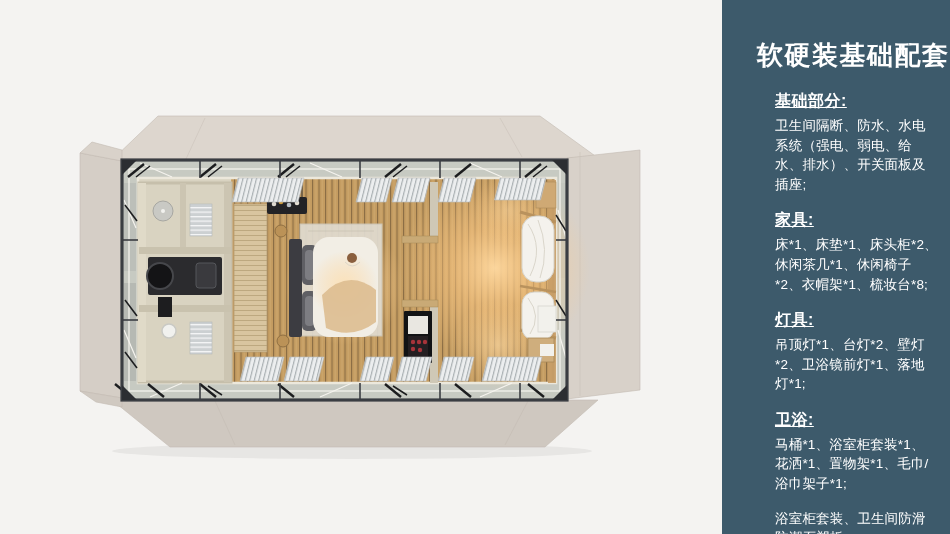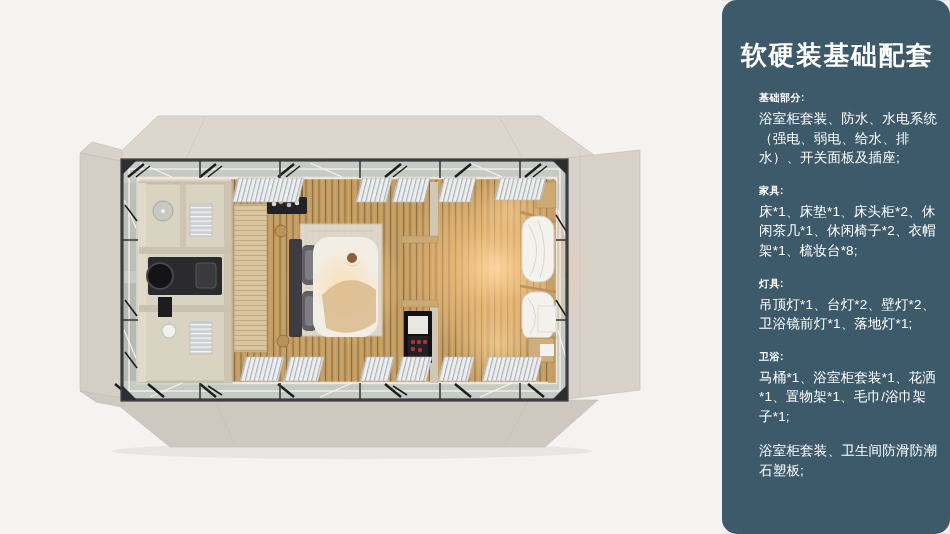--- a/index.html
+++ b/index.html
@@ -7,28 +7,28 @@
     width:950px;height:534px;overflow:hidden;
     background:#f4f3f1;
     font-family:"Liberation Sans","DejaVu Sans",sans-serif;
   }
   .stage{position:relative;width:950px;height:534px;outline:1px solid #e6e5e3;outline-offset:-1px;}
   .render-area{position:absolute;left:0;top:0;width:722px;height:534px;}
   .render-area svg{display:block;}
   .panel{
     position:absolute;left:722px;top:0;width:228px;height:534px;
     background:var(--panel-bg,#3d5a6b);color:#ffffff;
-    box-sizing:border-box;padding:40px 12px 0 19px;border-radius:15px;
+    box-sizing:border-box;padding:40px 12px 0 35px;
   }
   .panel h1{
     margin:0 0 20px 0;font-size:26px;font-weight:700;letter-spacing:1.5px;line-height:1.2;
     white-space:nowrap;
   }
   .sec{margin:0 0 15px 18px;}
-  .sec h2{margin:16px 0 4px 0;font-size:10px;font-weight:700;letter-spacing:.5px;}
+  .sec h2{margin:16px 0 4px 0;font-size:16px;font-weight:700;letter-spacing:.5px;text-decoration:underline;}
   .sec p{margin:0;font-size:13.5px;line-height:1.45;letter-spacing:.2px;}
 </style>
 </head>
 <body>
 
 <div class="stage">
 
   <div class="render-area">
     <svg width="722" height="534" viewBox="0 0 722 534" xmlns="http://www.w3.org/2000/svg">
       <defs>
@@ -287,21 +287,21 @@
           <path d="M567,400 l0,-15 l-15,15 z"></path>
       </g>
     </svg>
   </div>
 
   <aside class="panel">
     <h1>软硬装基础配套</h1>
 
     <section class="sec">
       <h2>基础部分:</h2>
-      <p>浴室柜套装、防水、水电系统（强电、弱电、给水、排水）、开关面板及插座;</p>
+      <p>卫生间隔断、防水、水电系统（强电、弱电、给水、排水）、开关面板及插座;</p>
     </section>
 
     <section class="sec">
       <h2>家具:</h2>
       <p>床*1、床垫*1、床头柜*2、休闲茶几*1、休闲椅子*2、衣帽架*1、梳妆台*8;</p>
     </section>
 
     <section class="sec">
       <h2>灯具:</h2>
       <p>吊顶灯*1、台灯*2、壁灯*2、卫浴镜前灯*1、落地灯*1;</p>

